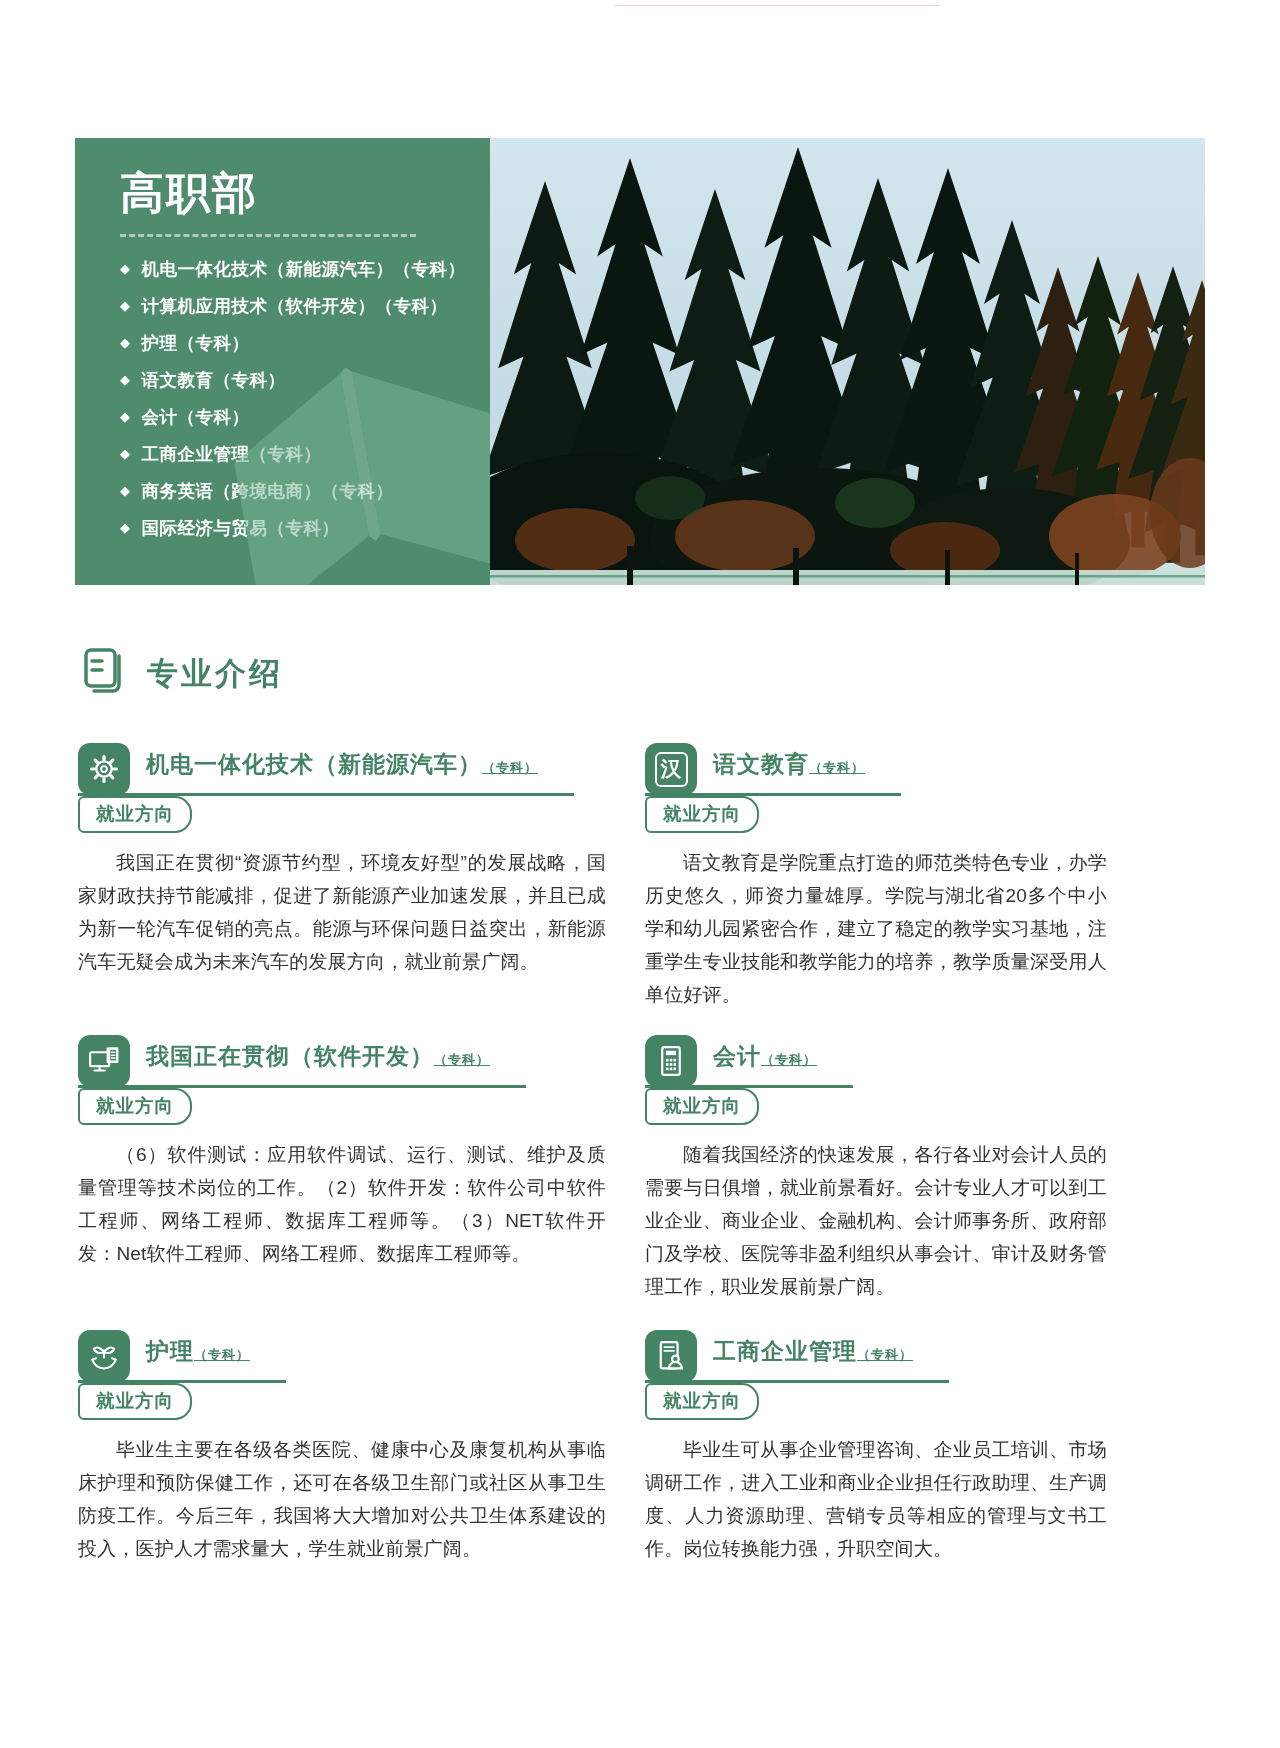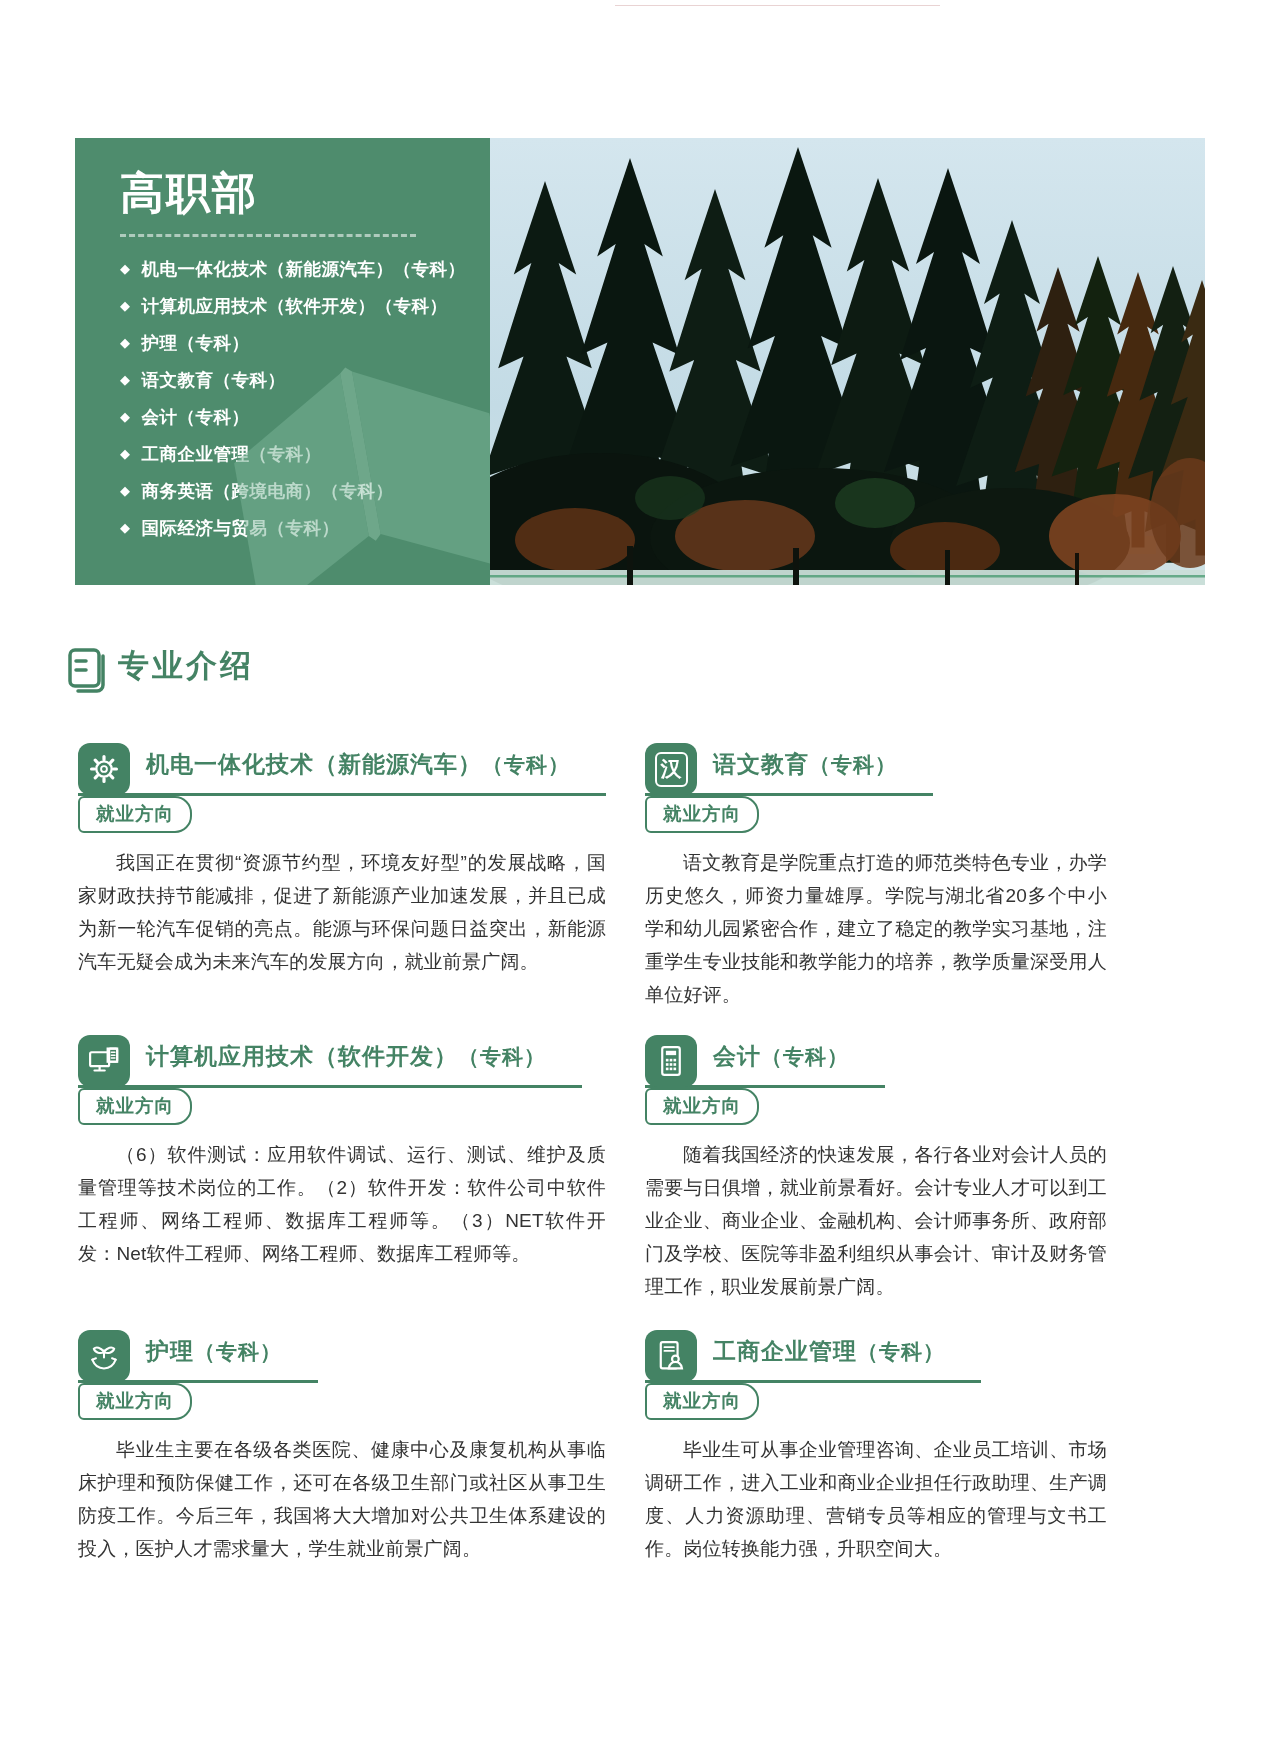--- a/index.html
+++ b/index.html
@@ -28,21 +28,21 @@
     display:flex;align-items:center;height:37px;color:#ffffff;
     font-size:17.5px;font-weight:bold;font-family:"DejaVu Serif","Liberation Serif",serif;
     white-space:nowrap;letter-spacing:.5px;
   }
   .dia{font-size:13px;margin-right:11px;color:#ffffff;}
   .book-mark{position:absolute;right:-30px;bottom:-40px;opacity:.5;}
   .photo{position:relative;width:715px;height:447px;flex:none;overflow:hidden;}
   .photo svg{display:block;}
 
   
-  .intro{position:absolute;left:64px;top:645px;display:flex;align-items:flex-start;gap:4px;}
+  .intro{position:absolute;left:80px;top:645px;display:flex;align-items:flex-end;gap:17px;}
   .intro-title{
     color:var(--accent);font-size:31px;font-weight:bold;letter-spacing:3px;
     font-family:"DejaVu Serif","Liberation Serif",serif;
   }
 
   
   .major{position:absolute;}
   .m-0{left:78px; top:743px; width:528px;}
   .m-1{left:645px;top:743px; width:462px;}
   .m-2{left:78px; top:1035px;width:528px;}
@@ -55,21 +55,21 @@
     border-bottom:3px solid var(--accent);padding-right:36px;
   }
   .sec-icon{
     width:52px;height:52px;background:var(--accent);border-radius:12px;flex:none;
     display:flex;align-items:center;justify-content:center;margin-bottom:-2px;
   }
   .sec-title{
     color:var(--accent);font-size:23px;font-weight:bold;letter-spacing:1px;
     font-family:"DejaVu Serif","Liberation Serif",serif;white-space:nowrap;padding-bottom:8px;
   }
-  .sec-title .degree{font-size:21px;}
+  .sec-title .degree{font-size:13px;text-decoration:underline;}
   .han-box{
     border:2px solid #ffffff;border-radius:6px;color:#ffffff;padding:1px 4px 2px;
     font-family:"DejaVu Serif","Liberation Serif",serif;font-size:21px;font-weight:bold;
   }
   .emp-badge{
     display:inline-block;border:2.5px solid var(--accent);
     border-radius:6px 17px 17px 6px;padding:3px 16px 5px;color:var(--accent);
     font-size:18.5px;font-weight:bold;letter-spacing:1px;
   }
   .sec-body{
@@ -243,21 +243,21 @@
         <svg width="38" height="38" viewBox="0 0 52 52">
           <g stroke="#ffffff" fill="none" stroke-width="3" stroke-linecap="round">
             <rect x="7" y="14" width="26" height="19" rx="2"></rect>
             <path d="M20 33 v6 M13 39 h14"></path>
             <rect x="31" y="9" width="13" height="18" fill="#448364"></rect>
             <rect x="33" y="9" width="11" height="18" rx="1.5"></rect>
             <path d="M36 14 h5 M36 18 h5 M36 22 h5" stroke-width="2"></path>
           </g>
         </svg>
       </div>
-      <h3 class="sec-title"><span>计算机应用技术（软件开发）</span><span class="degree">（专科）</span></h3>
+      <h3 class="sec-title"><span>我国正在贯彻（软件开发）</span><span class="degree">（专科）</span></h3>
     </div>
     <div class="emp-badge">就业方向</div>
     <p class="sec-body">（6）软件测试：应用软件调试、运行、测试、维护及质量管理等技术岗位的工作。（2）软件开发：软件公司中软件工程师、网络工程师、数据库工程师等。（3）NET软件开发：Net软件工程师、网络工程师、数据库工程师等。</p>
   </section>
 
   <section class="major m-3">
     <div class="sec-head">
       <div class="sec-icon">
         <svg width="38" height="38" viewBox="0 0 52 52">
           <rect x="14" y="7" width="24" height="38" rx="3" fill="none" stroke="#ffffff" stroke-width="3"></rect>

